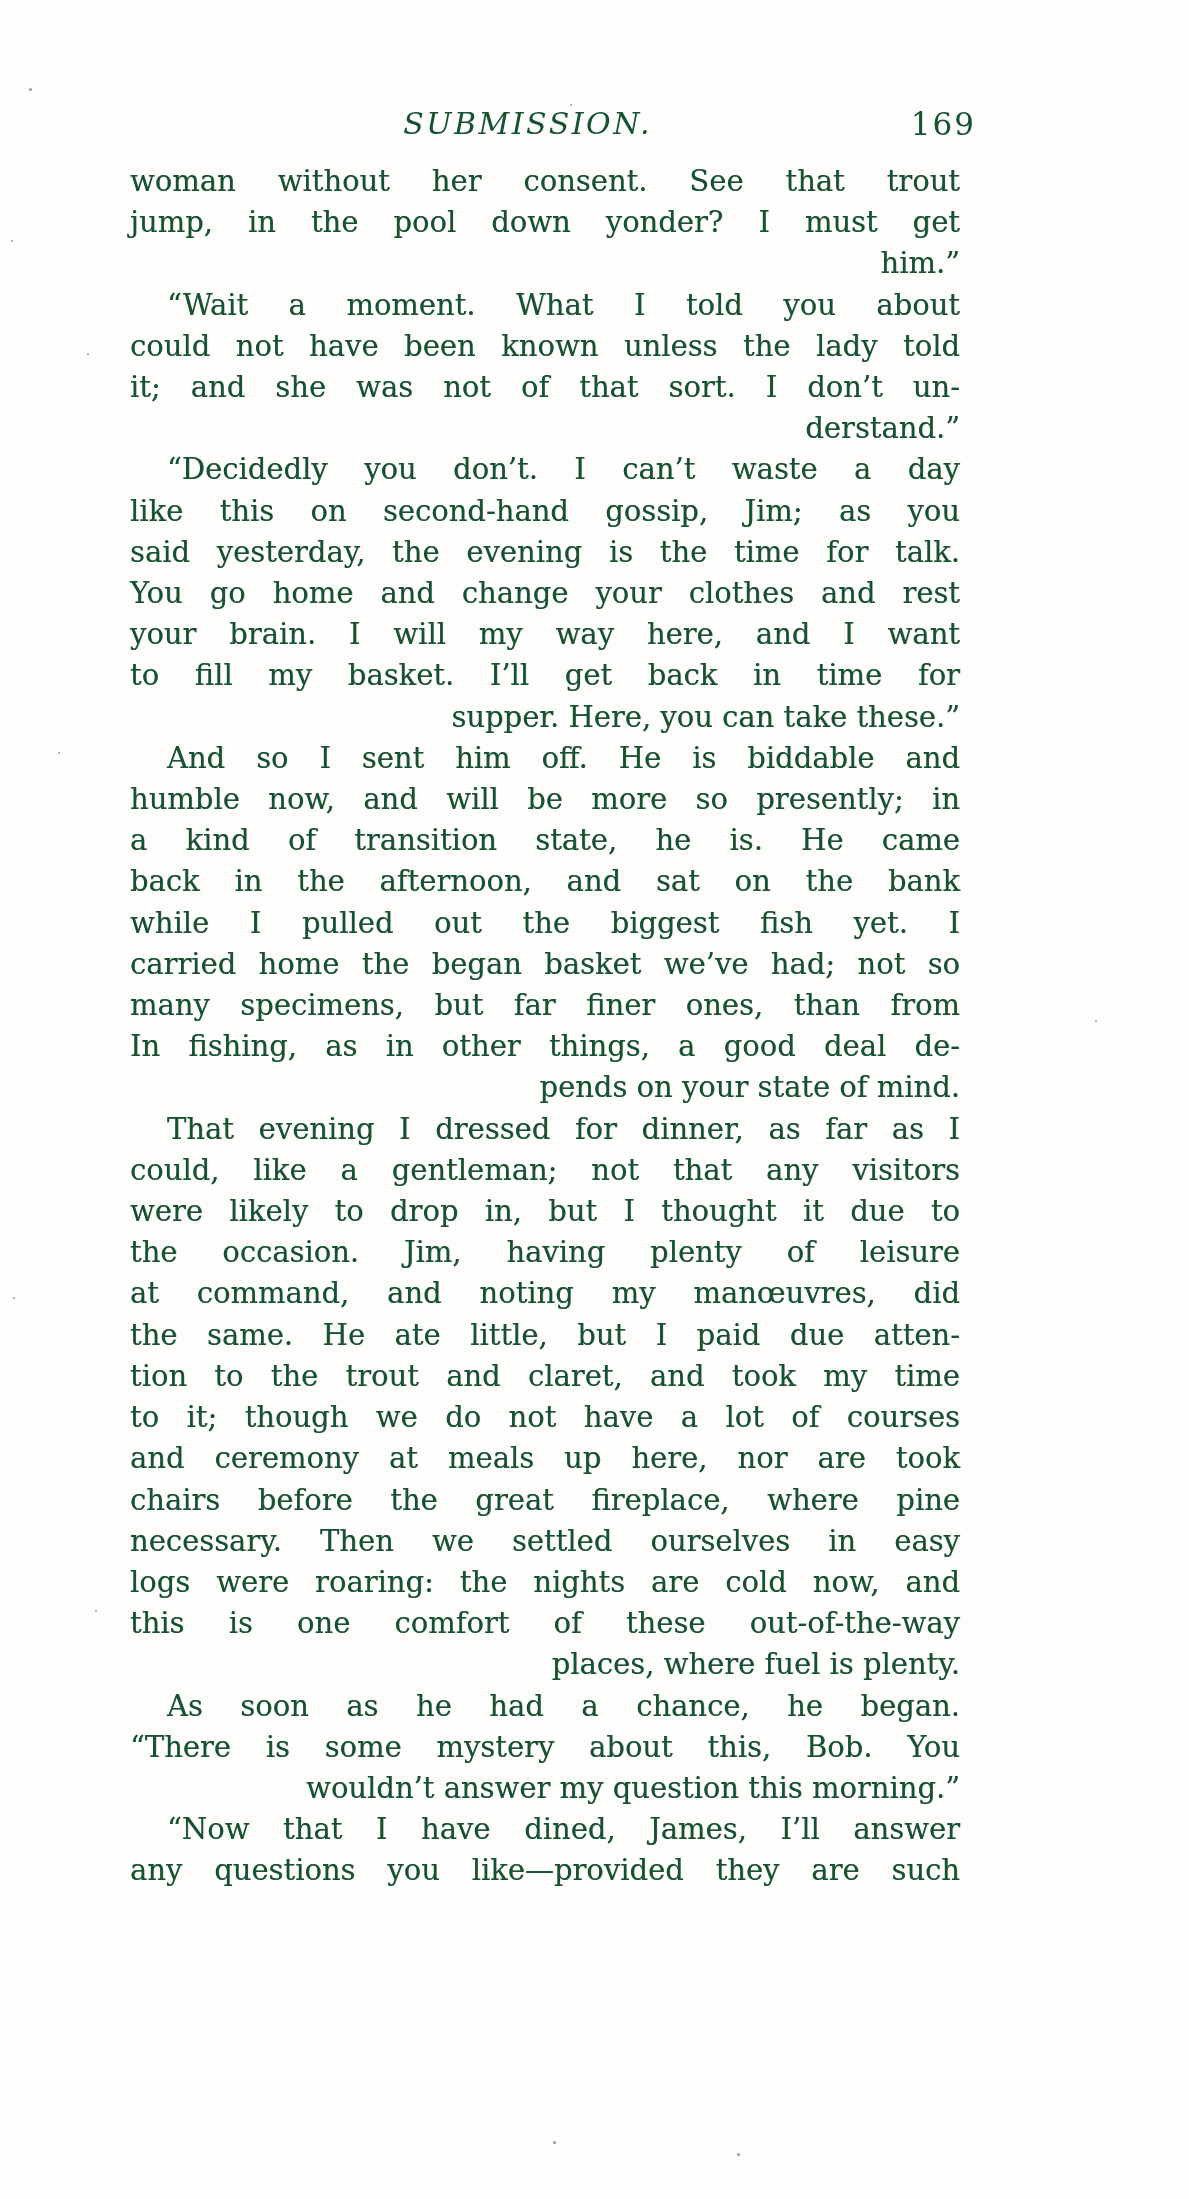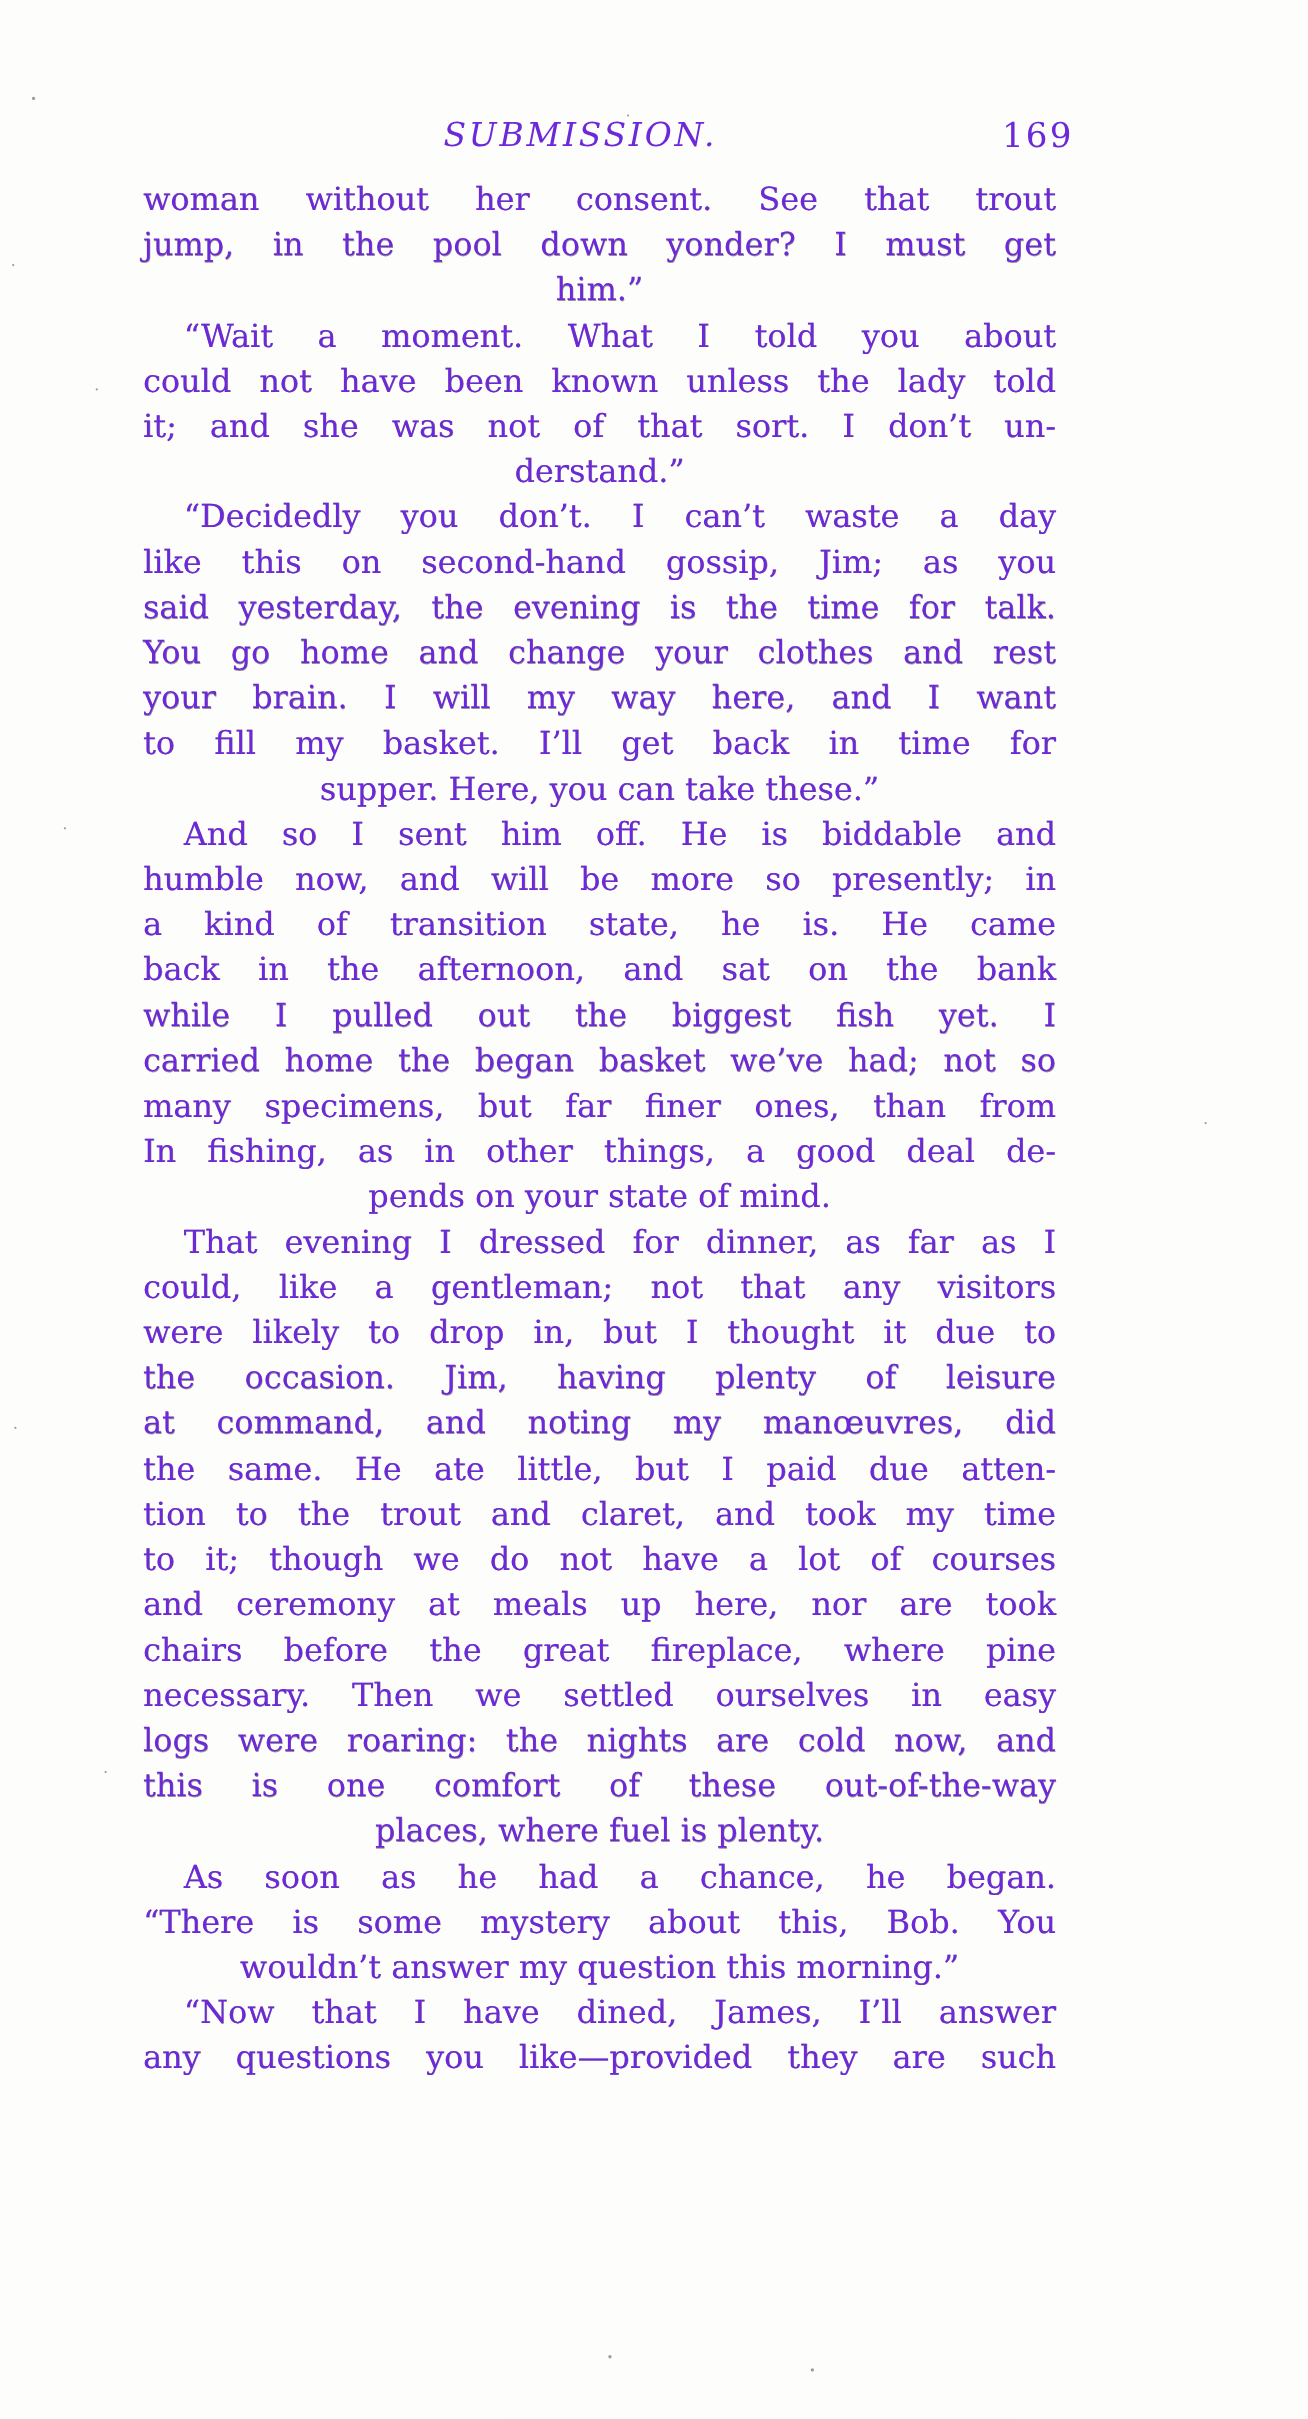--- a/index.html
+++ b/index.html
@@ -4,21 +4,21 @@
 <style>
   * { margin:0; padding:0; box-sizing:border-box; }
   html, body { background:#e9e9e9; }
   .page {
     position:relative;
     width:1189px; height:2199px;
     margin:0 auto;
     background:#fdfdfb;
     overflow:hidden;
     font-family:"DejaVu Serif","Liberation Serif",serif;
-    color:#6d28d9;
+    color:#14532d;
   }
   .header-row {
     position:absolute;
     top:106px; left:130px;
     width:830px; height:44px;
   }
   .running-title {
     position:absolute;
     left:50%; top:0;
     transform:translateX(-57%);
@@ -34,21 +34,21 @@
     letter-spacing:2px;
   }
   .page-body {
     position:absolute;
     top:161px; left:130px;
     width:830px;
     font-size:29px;
     line-height:41.2px;
     text-shadow:0.35px 0.35px 0 rgba(25,23,20,0.45);
   }
-  .line { text-align:center; }
+  .line { text-align:right; }
   .line.justify { text-align:justify; text-align-last:justify; }
   .line.indent { text-indent:37px; }
   .speck {
     position:absolute;
     background:#4b4b4b;
     border-radius:50%;
     opacity:0.55;
   }
 </style>
 </head>

